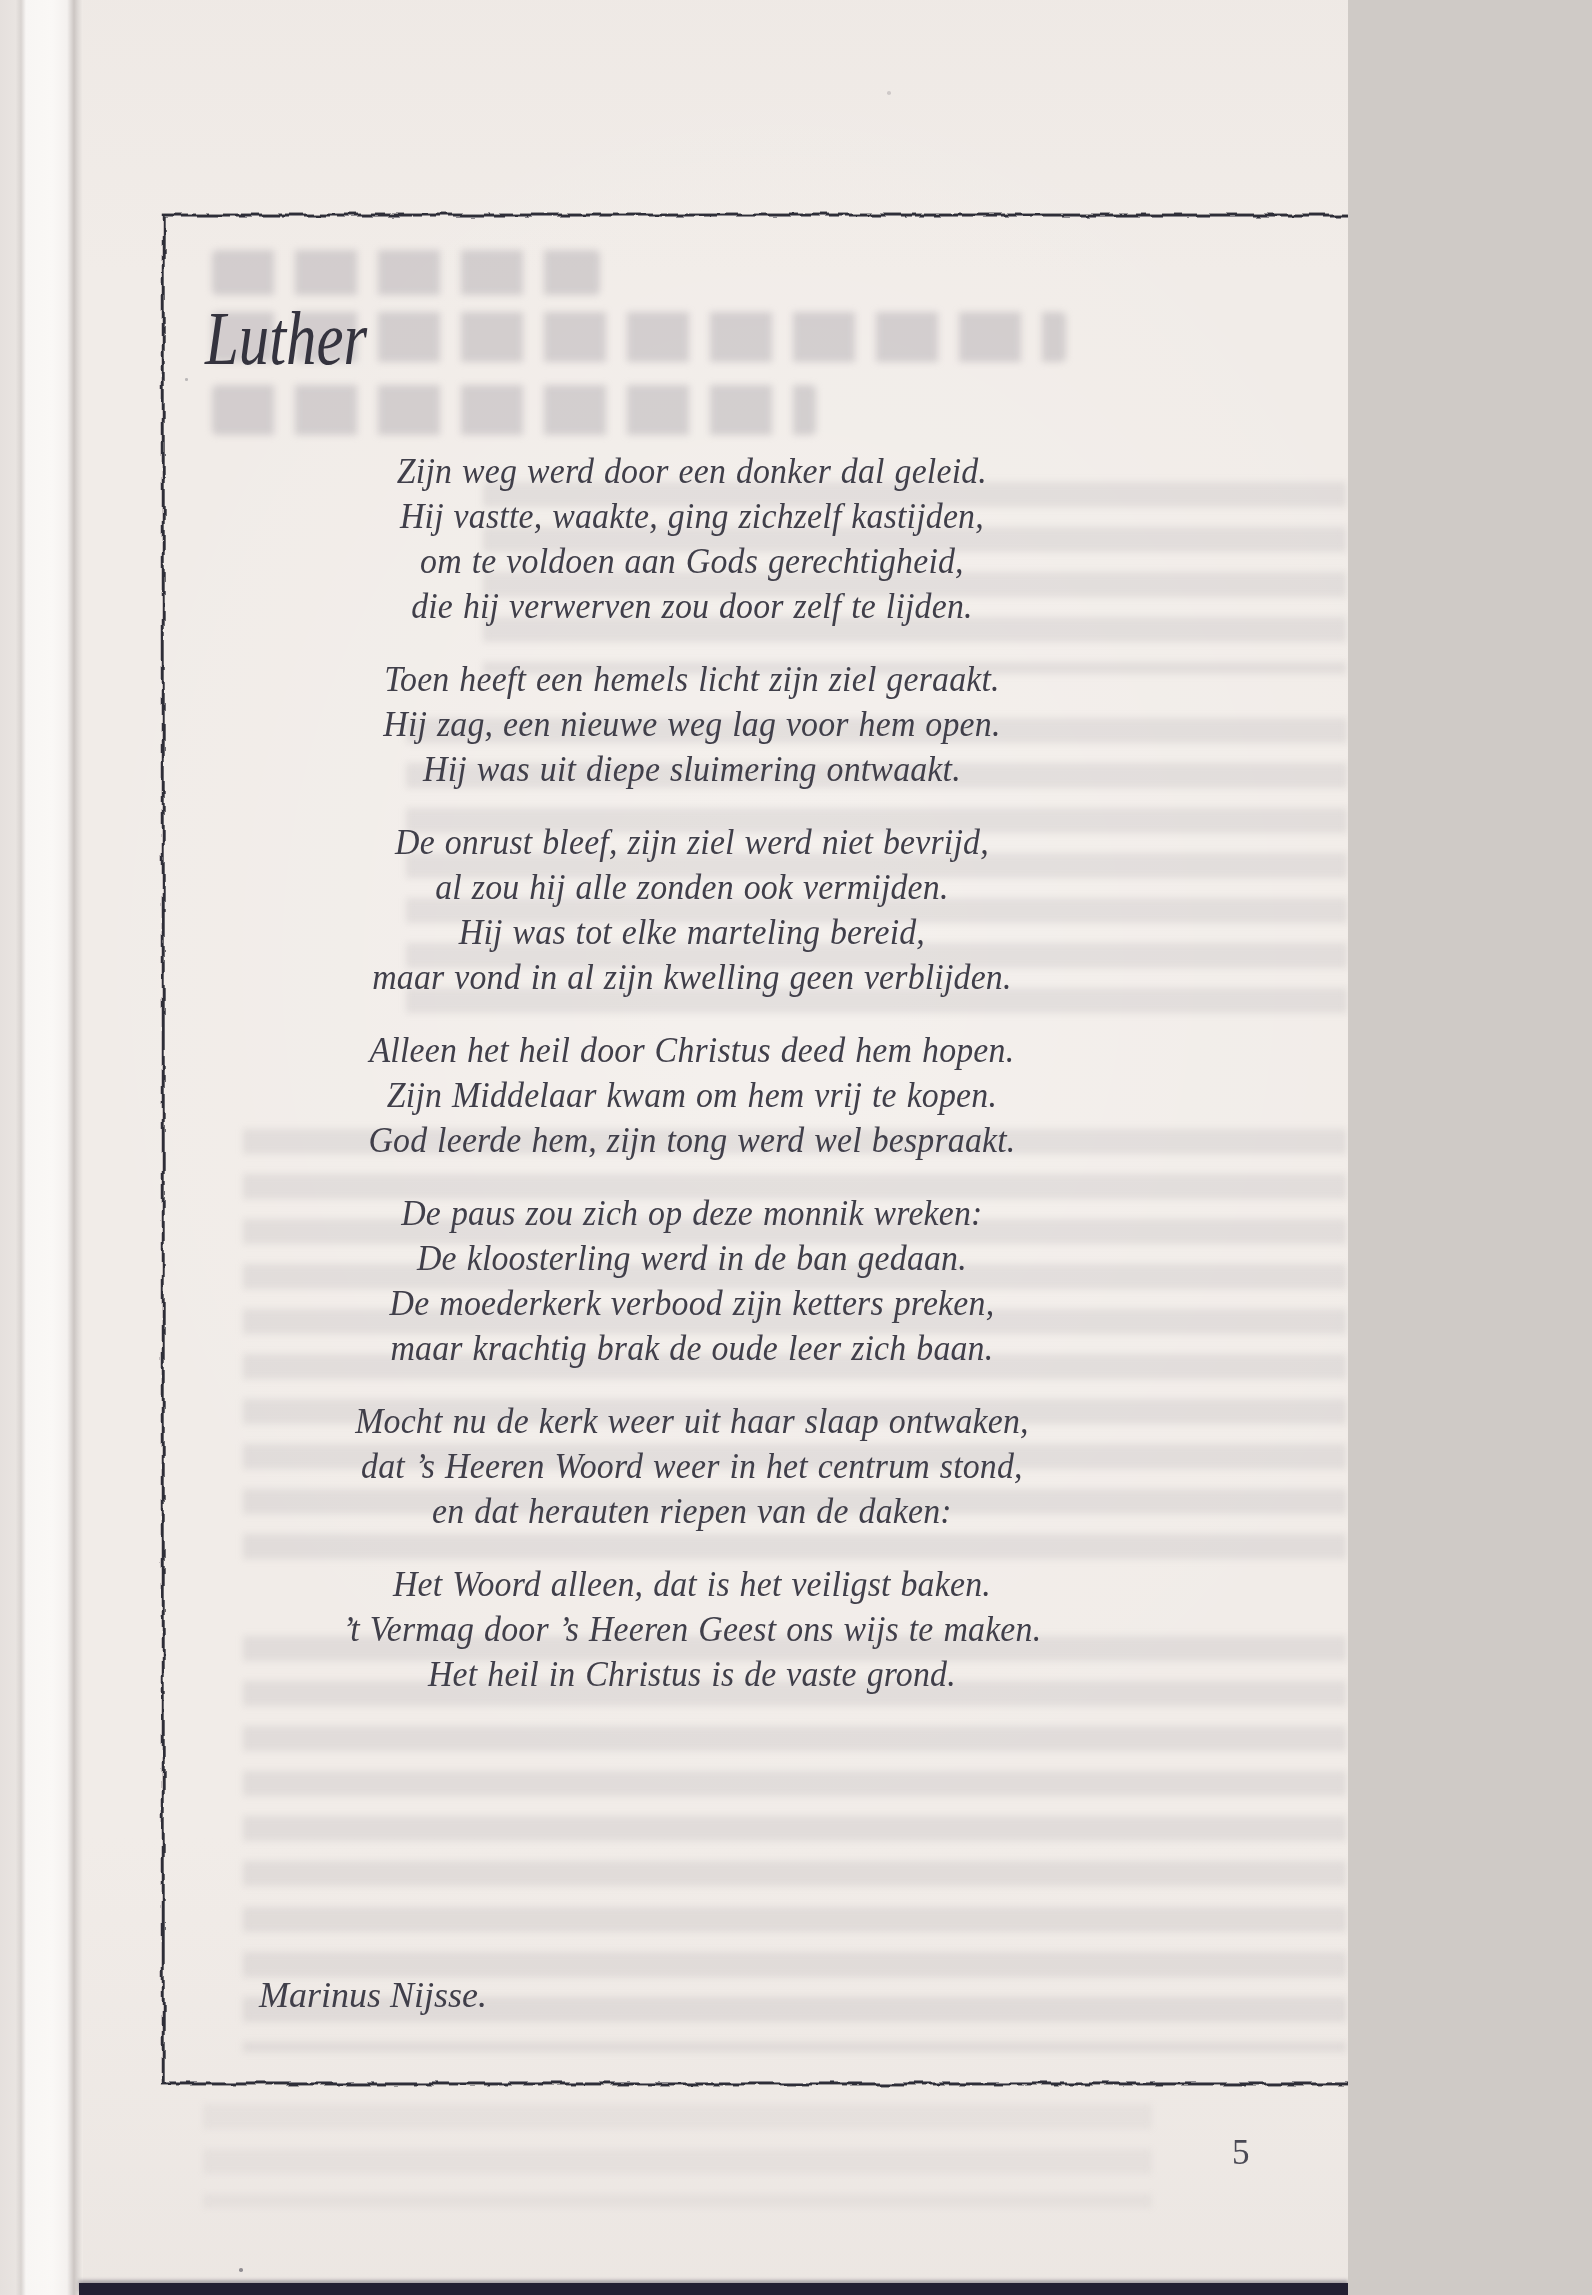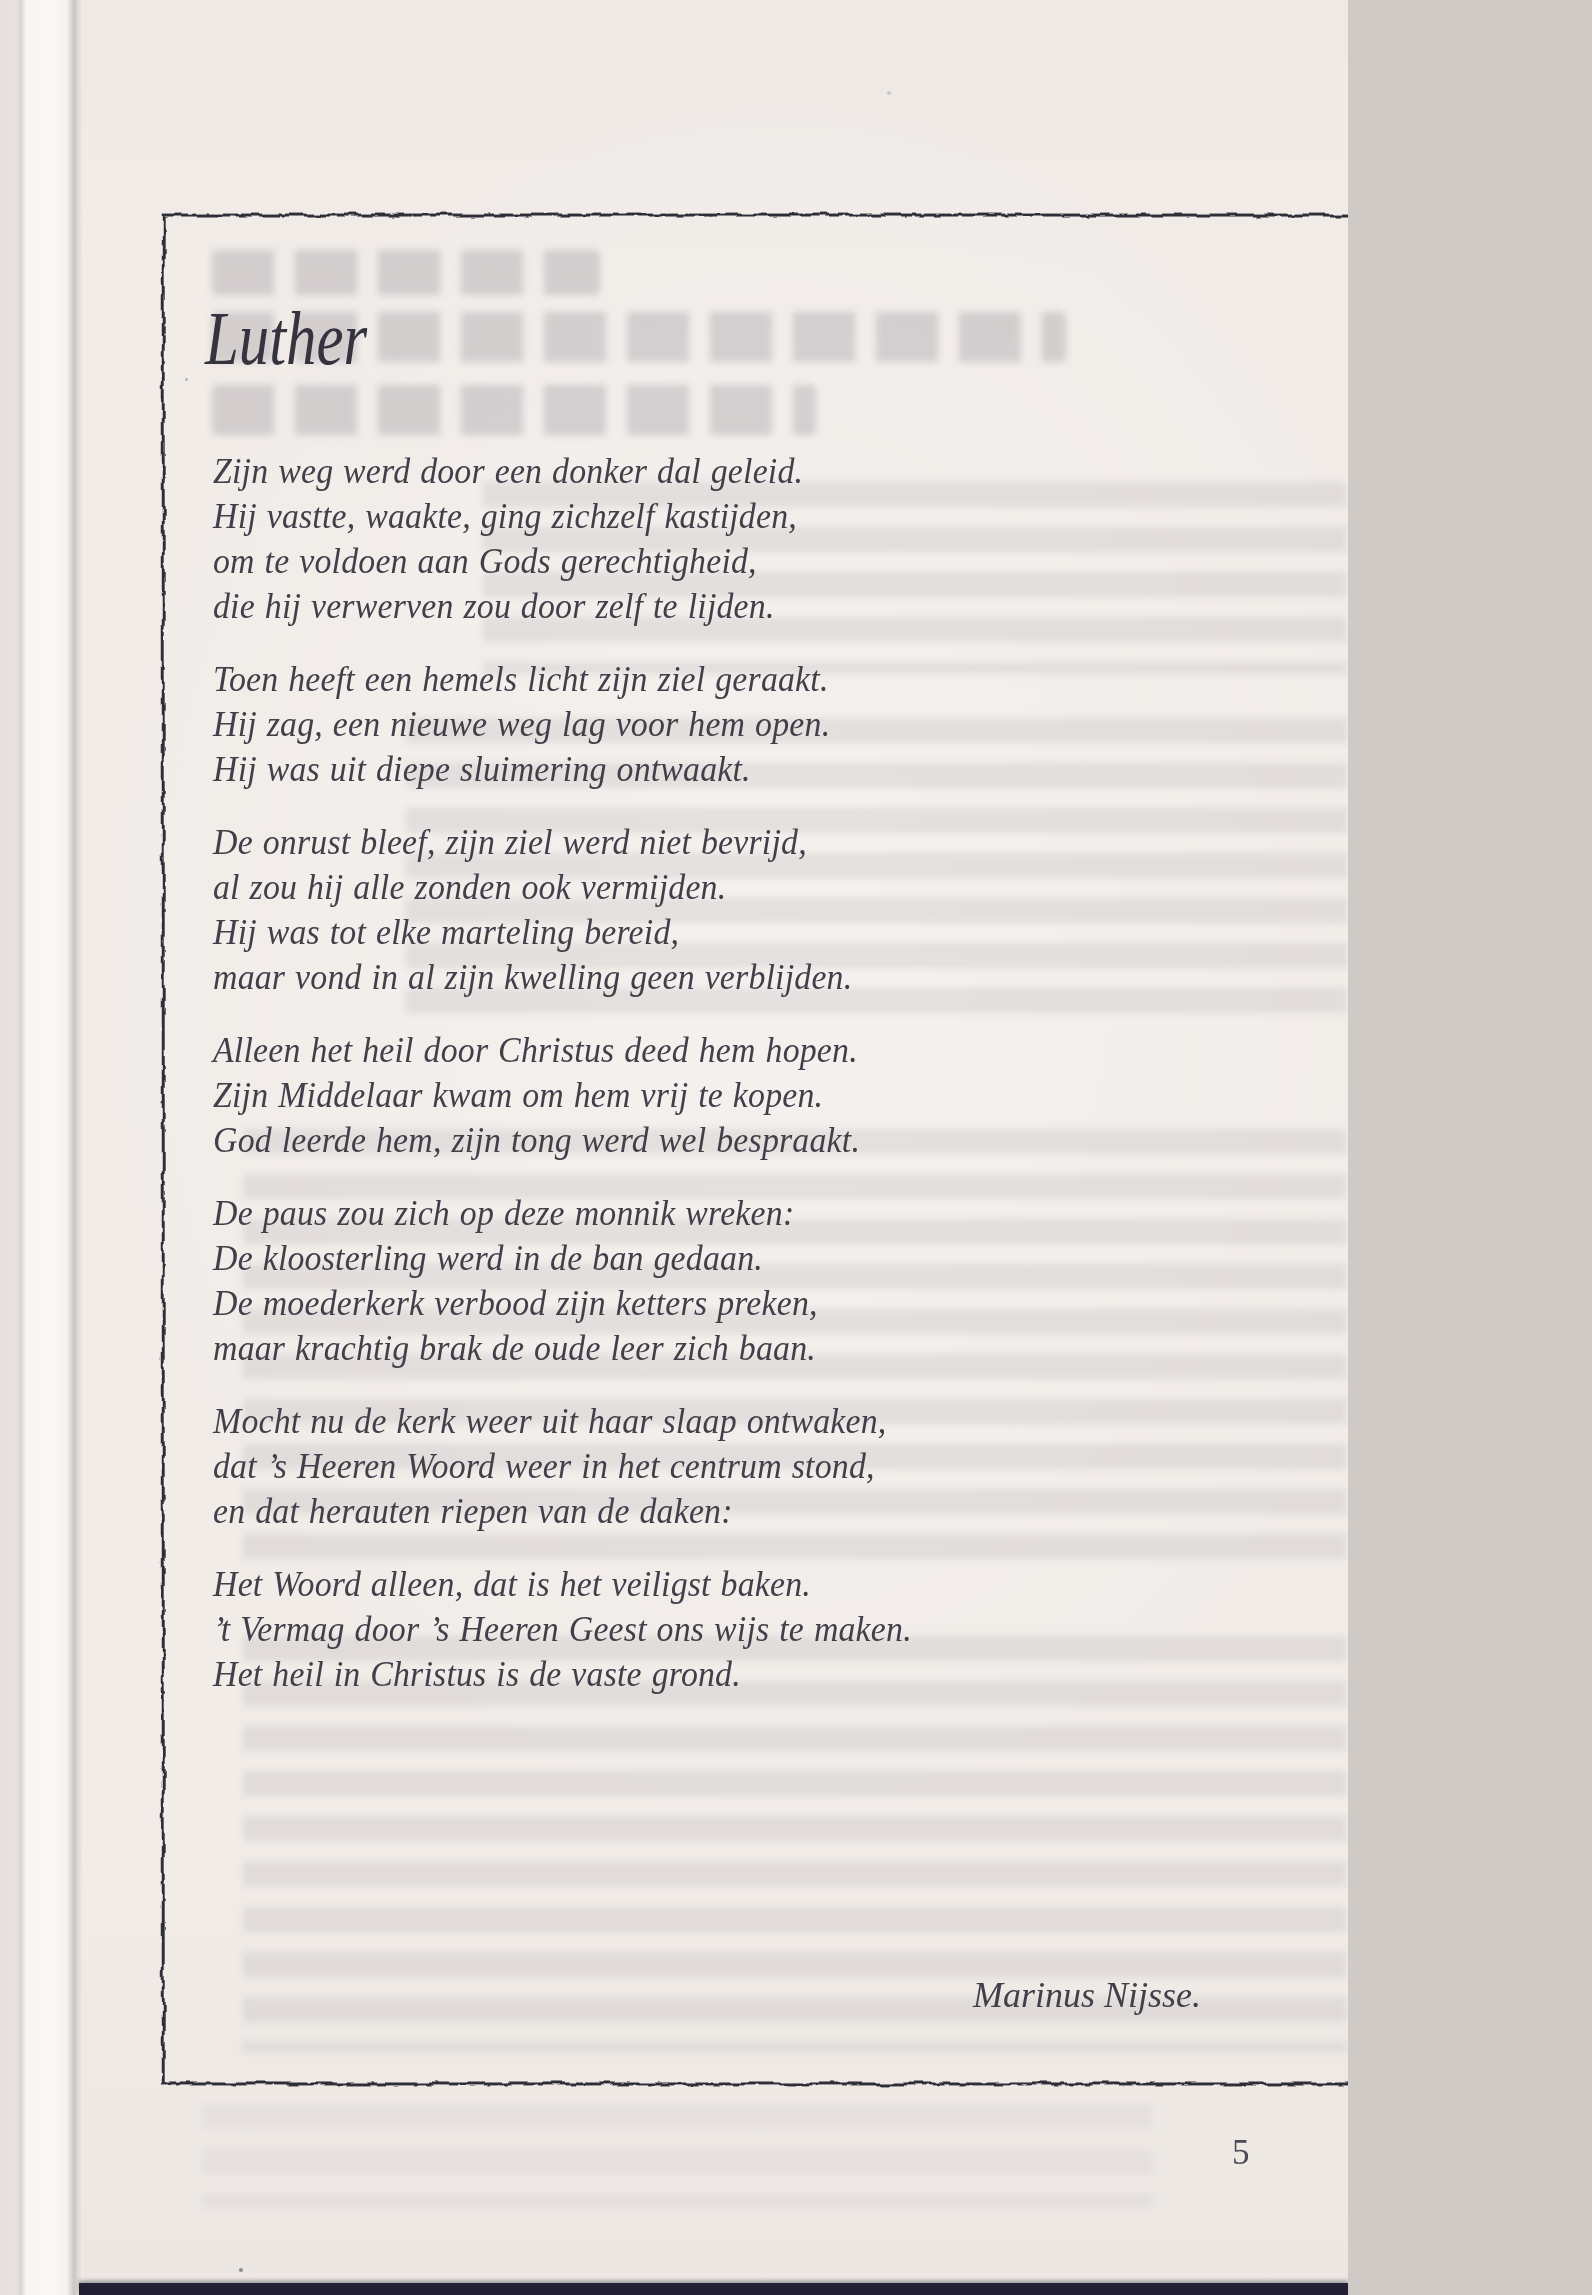--- a/index.html
+++ b/index.html
@@ -49,30 +49,30 @@
   .ghost-par.faint{opacity:.55;}
   
   .title{
     position:absolute;left:205px;top:300px;z-index:3;
     margin:0;font-style:italic;font-weight:normal;
     font-size:76px;line-height:1;color:#34333e;
     transform:scaleX(.80);transform-origin:left top;
     letter-spacing:0px;
   }
   .stanzas{position:absolute;left:205px;top:449px;z-index:3;width:1036px;}
-  .stanza{margin:0 0 28px 8px;}
+  .stanza{margin:0 0 28px 0;text-align:center;}
   .line{
     font-style:italic;font-size:36px;line-height:45px;
     color:#403f4a;letter-spacing:0.2px;word-spacing:1.3px;
     white-space:nowrap;
     transform:scaleX(.94);transform-origin:left top;
   }
   .signature{
     position:absolute;left:259px;top:1974px;width:942px;z-index:3;
-    text-align:right;font-style:italic;font-size:36px;color:#403f4a;
+    font-style:italic;font-size:36px;color:#403f4a;
   }
   .page-number{
     position:absolute;left:1232px;top:2133px;z-index:3;
     font-size:35px;color:#4a4954;font-style:normal;
   }
   
   .art{position:absolute;z-index:2;border-radius:1.7px;}
   .art.blue{background:#7fa8d6;opacity:.8;filter:blur(0.5px);}
   .art.gray{background:#8e8c96;opacity:.55;filter:blur(0.4px);}
   .speck{position:absolute;background:#6b6870;border-radius:50%;opacity:.7;z-index:2;}

